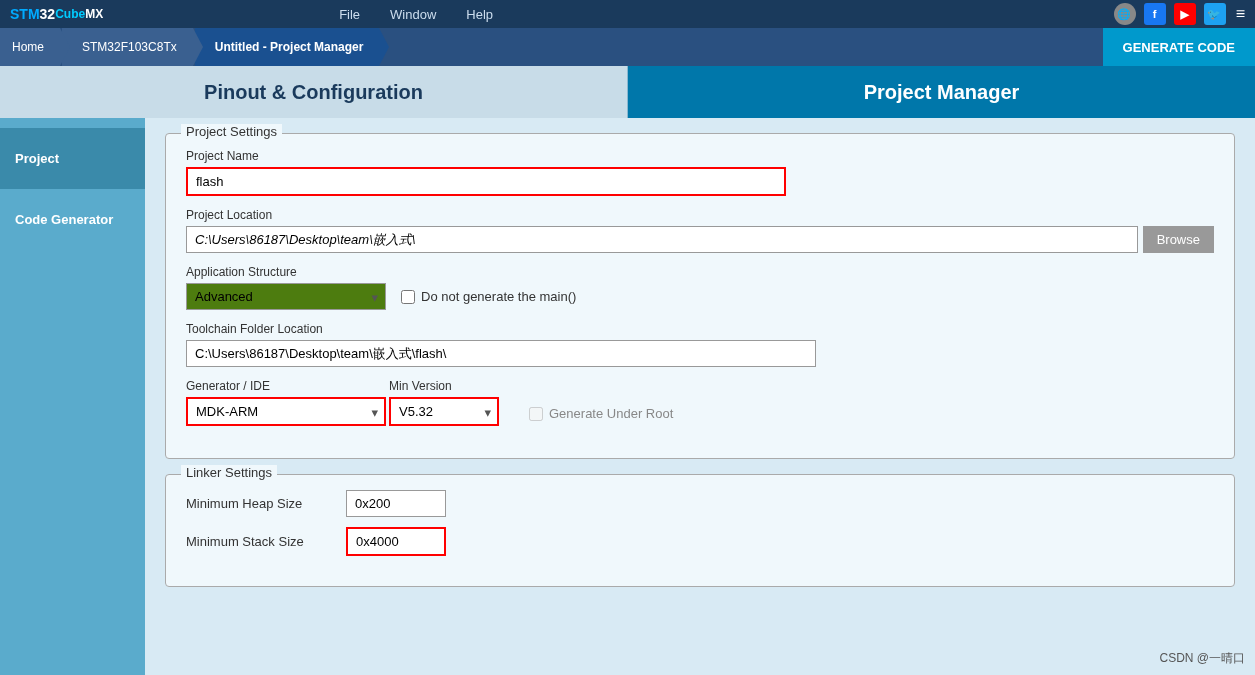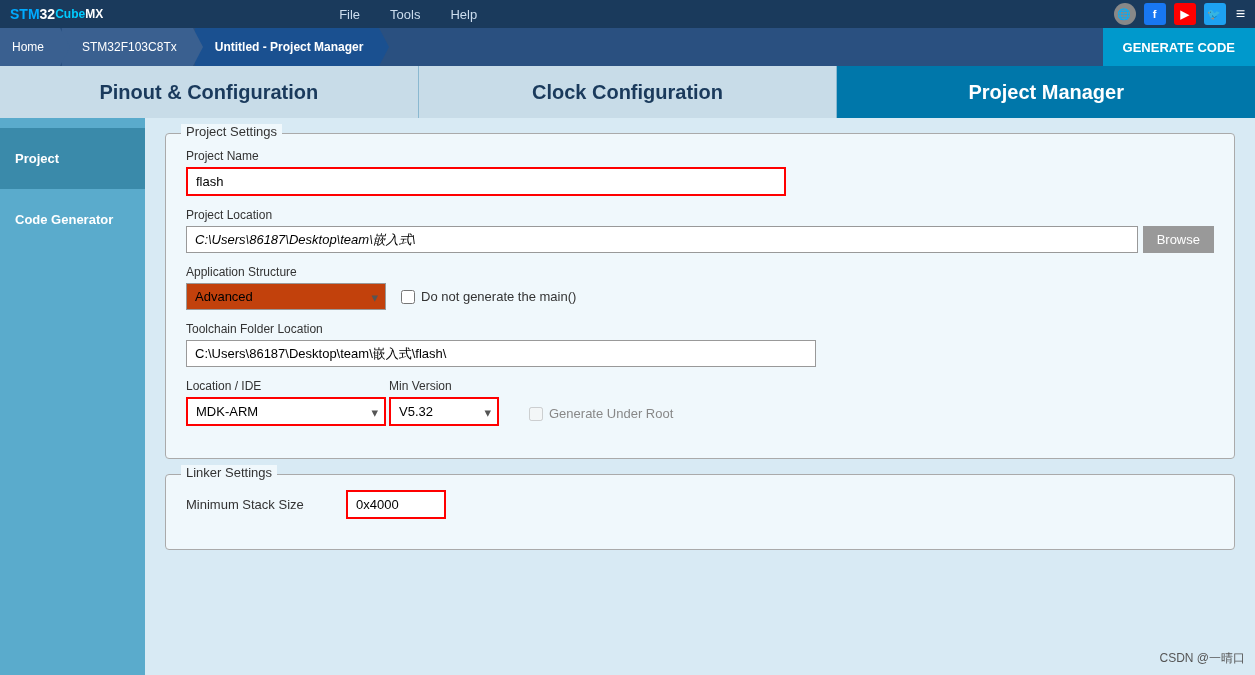--- a/index.html
+++ b/index.html
@@ -238,21 +238,21 @@
       right: 8px;
       top: 50%;
       transform: translateY(-50%);
       pointer-events: none;
       color: #555;
     }
     .select-wrapper select {
       width: 100%;
       padding: 5px 25px 5px 8px;
       border: 1px solid #999;
-      background: #c2410c;
+      background: #4d7c0f;
       font-size: 13px;
       appearance: none;
       cursor: pointer;
     }
     .checkbox-label {
       display: flex;
       align-items: center;
       gap: 6px;
       font-size: 13px;
       color: #333;
@@ -355,21 +355,21 @@
 
 <div class="top-bar">
   <div class="top-bar-logo">
     <span style="color:#00aaff; font-weight:bold; font-size:14px;">STM</span>
     <span style="color:white; font-weight:bold; font-size:14px;">32</span>
     <span style="color:#00ccff; font-weight:bold; font-size:12px;">Cube</span>
     <span style="color:white; font-weight:bold; font-size:12px;">MX</span>
   </div>
   <div class="top-menu">
     <span class="top-menu-item">File</span>
-    <span class="top-menu-item">Tools</span>
+    <span class="top-menu-item">Window</span>
     <span class="top-menu-item">Help</span>
   </div>
   <div class="top-social">
     <div class="social-icon si-globe">🌐</div>
     <div class="social-icon si-fb">f</div>
     <div class="social-icon si-yt">▶</div>
     <div class="social-icon si-tw">🐦</div>
     <span style="color:white; font-size:16px; margin-left:2px; cursor:pointer;">≡</span>
   </div>
 </div>
@@ -385,23 +385,20 @@
     <div class="bc-item active" style="padding-left:20px;">
       <span>Untitled - Project Manager</span>
     </div>
   </div>
   <button class="generate-btn">GENERATE CODE</button>
 </div>
 
 <div class="tab-bar">
   <div class="tab inactive">
     <span>Pinout &amp; Configuration</span>
-  </div>
-  <div class="tab inactive">
-    <span>Clock Configuration</span>
   </div>
   <div class="tab active">
     <span>Project Manager</span>
   </div>
 </div>
 
 <div class="main-layout">
 
   <div class="sidebar">
     <div class="sidebar-item active">
@@ -447,21 +444,21 @@
       </div>
 
       <div class="form-row">
         <label class="form-label">Toolchain Folder Location</label>
         <input class="form-input" type="text" style="width: 630px;" value="C:\Users\86187\Desktop\team\嵌入式\flash\">
       </div>
 
       <div class="form-row">
         <div style="display:flex; gap:0; align-items:flex-end;">
           <div style="display:flex; flex-direction:column;">
-            <label class="form-label">Location / IDE</label>
+            <label class="form-label">Generator / IDE</label>
             <div class="toolchain-ide-wrapper">
               <select>
                 <option selected="">MDK-ARM</option>
                 <option>STM32CubeIDE</option>
                 <option>Makefile</option>
               </select>
             </div>
           </div>
           <div style="display:flex; flex-direction:column; margin-left:3px;">
             <label class="form-label">Min Version</label>
@@ -477,20 +474,24 @@
             <input type="checkbox" disabled="" style="">
             <span>Generate Under Root</span>
           </label>
         </div>
       </div>
     </div>
 
     <div class="settings-panel">
       <span class="panel-title">Linker Settings</span>
 
+      <div class="linker-row">
+        <span class="linker-label">Minimum Heap Size</span>
+        <input class="linker-input" type="text" value="0x200" style="">
+      </div>
 
       <div class="linker-row">
         <span class="linker-label">Minimum Stack Size</span>
         <input class="linker-input highlighted" type="text" value="0x4000" style="">
       </div>
     </div>
 
   </div>
 </div>
 

